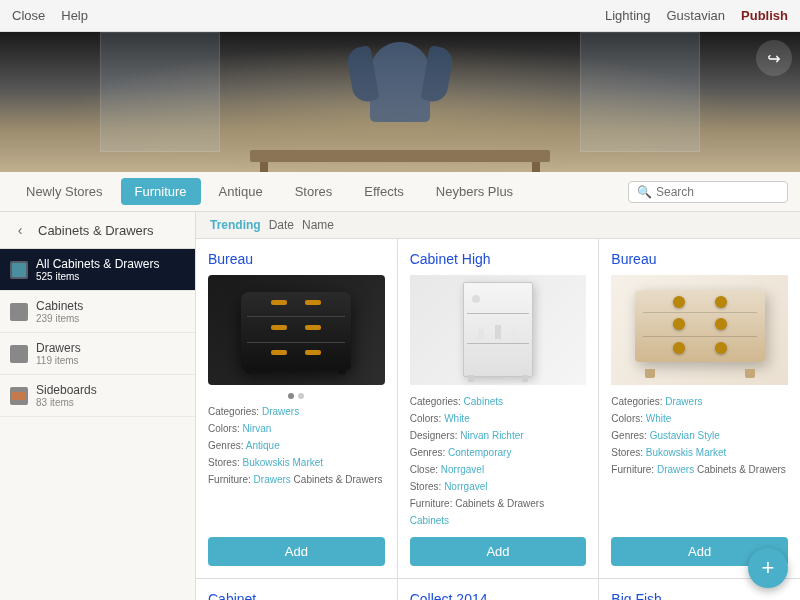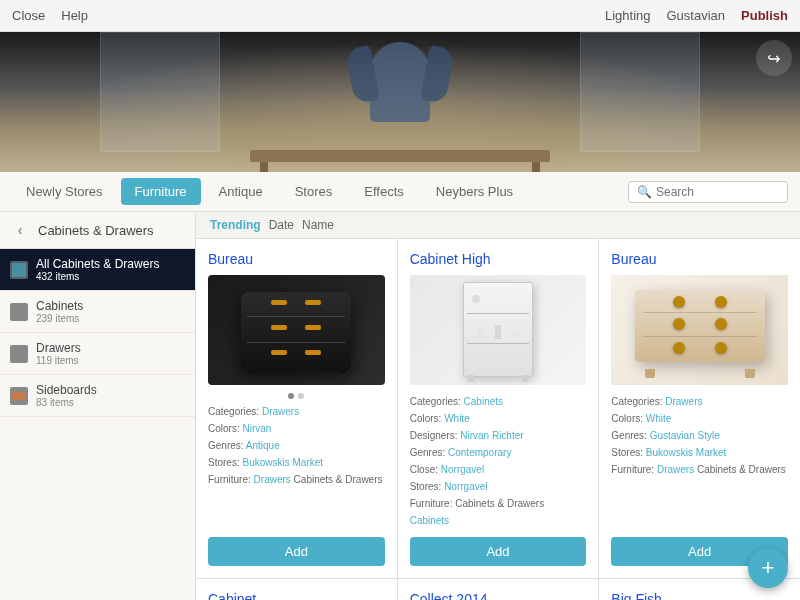--- a/index.html
+++ b/index.html
@@ -423,21 +423,21 @@
         <div id="sidebar-back">‹</div>
         <div id="sidebar-title">Cabinets &amp; Drawers</div>
       </div>
 
       <div class="sidebar-item selected">
         <div class="sidebar-item-icon">
           <div class="icon-all"></div>
         </div>
         <div class="sidebar-item-text">
           <span class="sidebar-item-label">All Cabinets &amp; Drawers</span>
-          <span class="sidebar-item-count">432 items</span>
+          <span class="sidebar-item-count">525 items</span>
         </div>
       </div>
 
       <div class="sidebar-item">
         <div class="sidebar-item-icon">
           <div class="icon-cabinet"></div>
         </div>
         <div class="sidebar-item-text">
           <span class="sidebar-item-label">Cabinets</span>
           <span class="sidebar-item-count">239 items</span>

